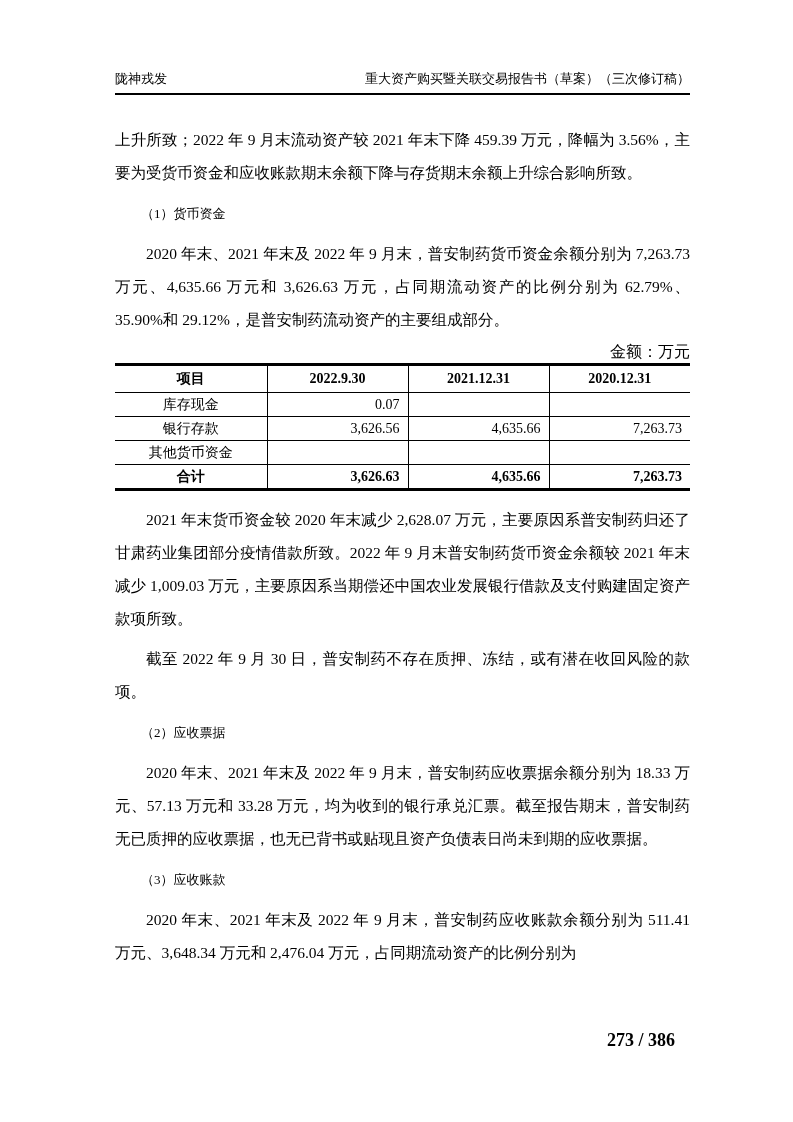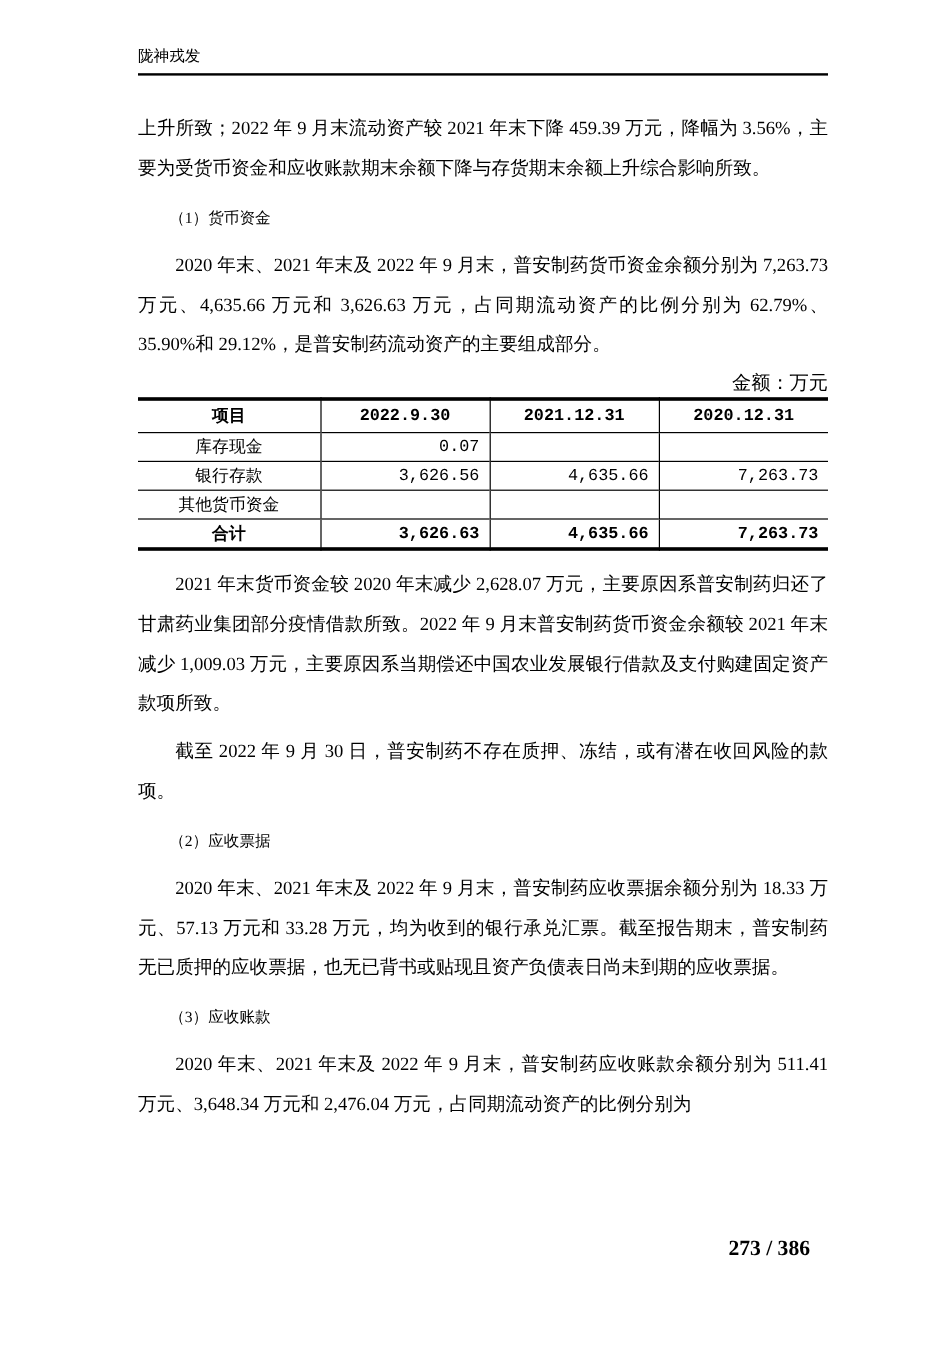--- a/index.html
+++ b/index.html
@@ -21,21 +21,21 @@
     position: absolute;
     left: 115px;
     width: 575px;
     top: 0;
   }
   
   .doc-header {
     display: flex;
     justify-content: space-between;
     align-items: flex-end;
-    padding-top: 38px;
+    padding-top: 70px;
     padding-bottom: 5px;
     border-bottom: 2px solid #000;
     font-size: 13px;
     line-height: 18px;
   }
   
   .body-text {
     margin-top: 28px;
   }
   p.para {
@@ -64,21 +64,20 @@
     margin: 3px 0 2px 0;
   }
   
   table.fin-table {
     width: 100%;
     border-collapse: collapse;
     border-top: 3px solid #000;
     border-bottom: 3px solid #000;
     font-size: 14px;
     table-layout: fixed;
-    font-family: Liberation Mono, monospace;
   }
   table.fin-table col.c1 { width: 152px; }
   table.fin-table col.c2 { width: 141px; }
   table.fin-table col.c3 { width: 141px; }
   table.fin-table col.c4 { width: 141px; }
   table.fin-table th,
   table.fin-table td {
     border-top: 1.5px solid #000;
     padding: 0 8px;
     height: 23px;
@@ -102,20 +101,21 @@
   }
 </style>
 </head>
 <body>
 
 <div class="page">
   <div class="content">
 
     <div class="doc-header">
       <span>陇神戎发</span>
+      <span>重大资产购买暨关联交易报告书（草案）（三次修订稿）</span>
     </div>
 
     <div class="body-text">
 
       <p class="para">上升所致；2022 年 9 月末流动资产较 2021 年末下降 459.39 万元，降幅为 3.56%，主要为受货币资金和应收账款期末余额下降与存货期末余额上升综合影响所致。</p>
 
       <p class="heading no-just">（1）货币资金</p>
 
       <p class="para indent">2020 年末、2021 年末及 2022 年 9 月末，普安制药货币资金余额分别为 7,263.73 万元、4,635.66 万元和 3,626.63 万元，占同期流动资产的比例分别为 62.79%、35.90%和 29.12%，是普安制药流动资产的主要组成部分。</p>
 

